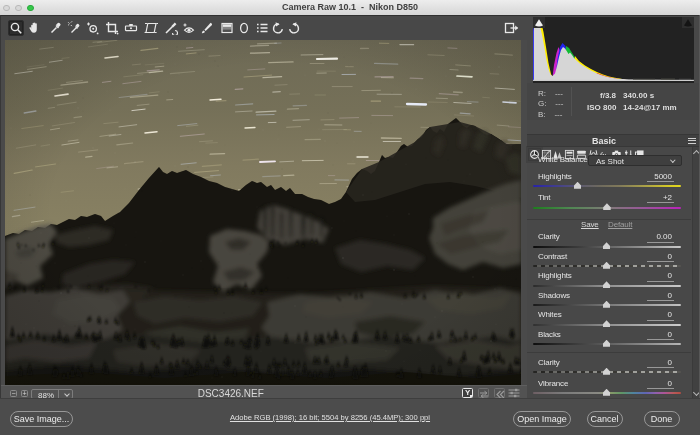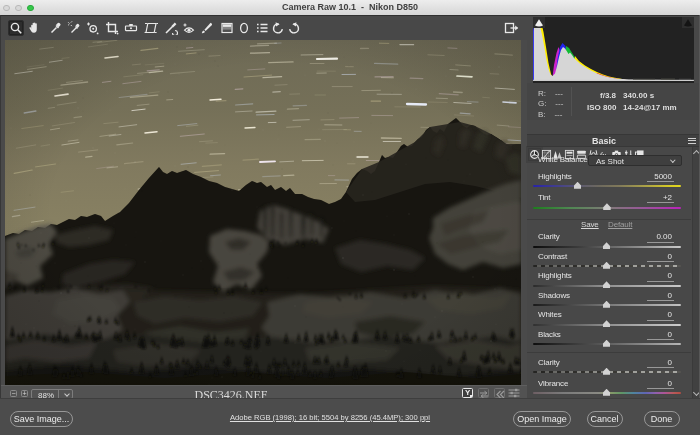--- a/index.html
+++ b/index.html
@@ -42,21 +42,21 @@
   border:1px solid #2e2e2e; border-radius:2px; }
 #wb span { position:absolute; left:7px; top:1px; font-size:8px; color:#e4e4e4; }
 #wb .dd { position:absolute; left:auto; right:6px; top:2.6px; width:3.6px; height:3.6px;
   border:solid #c9c9c9; border-width:0 1.1px 1.1px 0; transform:rotate(45deg); }
 .divider { position:absolute; left:527px; width:164px; border-top:1px solid #3c3c3c; }
 .link { text-decoration:underline; }
 #statusbar { position:absolute; left:0; top:385px; width:527px; height:13px; background:#525252; border-top:1px solid #5e5e5e; }
 .zbtn { position:absolute; top:390px; width:7px; height:7px; border:1px solid #8a8a8a; border-radius:1.5px;
   color:#d9d9d9; font-size:7px; line-height:5px; text-align:center; }
 #zoomsel { position:absolute; left:31px; top:389px; width:42px; height:9.5px; border:1px solid #7d7d7d; border-radius:2px; }
-#fname { position:absolute; left:178px; top:387.5px; width:100px; text-align:center; font-size:12px; color:#d8d8d8;font-family:Liberation Serif, serif; }
+#fname { position:absolute; left:178px; top:387.5px; width:100px; text-align:center; font-size:10px; color:#d8d8d8; }
 .ybox { position:absolute; top:388px; width:11.5px; height:9.5px; border-radius:1.5px; }
 #bottombar { position:absolute; left:0; top:398px; width:700px; height:37px; background:#4c4c4c; border-top:1px solid #3e3e3e; }
 .pill { position:absolute; top:411px; height:15.5px; border:1px solid #979797; border-radius:8.5px;
   color:#ececec; font-size:9px; text-align:center; }
 #bblink { position:absolute; left:0; top:413px; width:660px; text-align:center; font-size:7.6px;
   color:#e0e0e0; text-decoration:underline; }
 </style></head>
 <body>
 <div id="photo">
     <svg width="516.5" height="345" viewBox="0 0 516.5 345">

